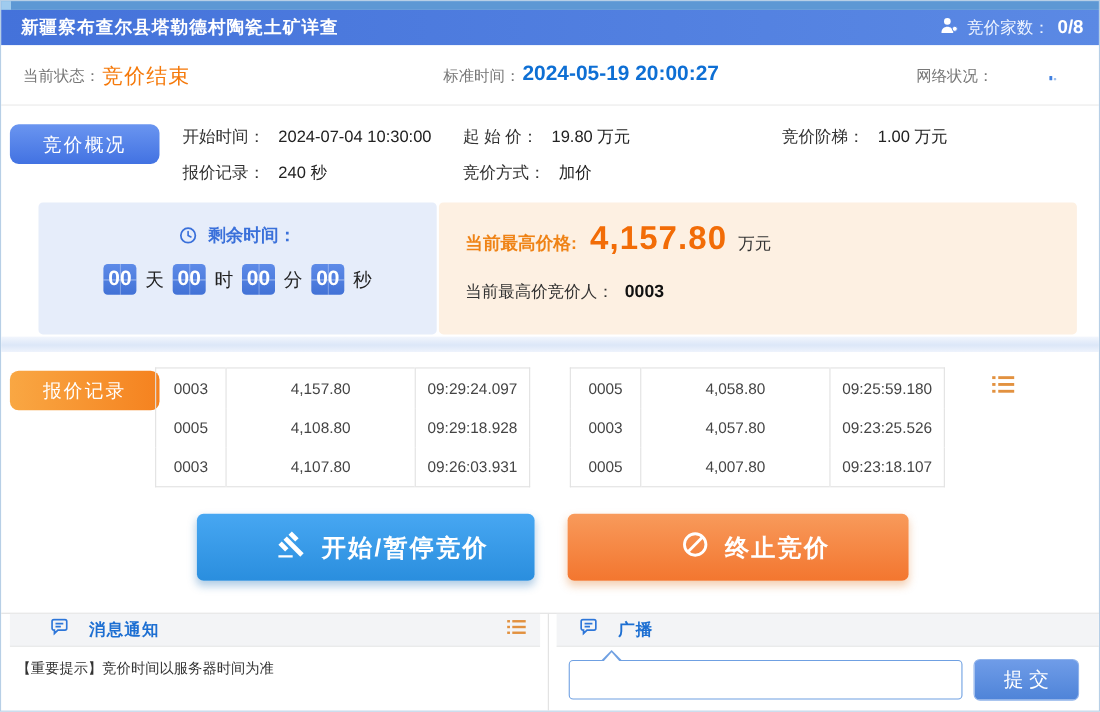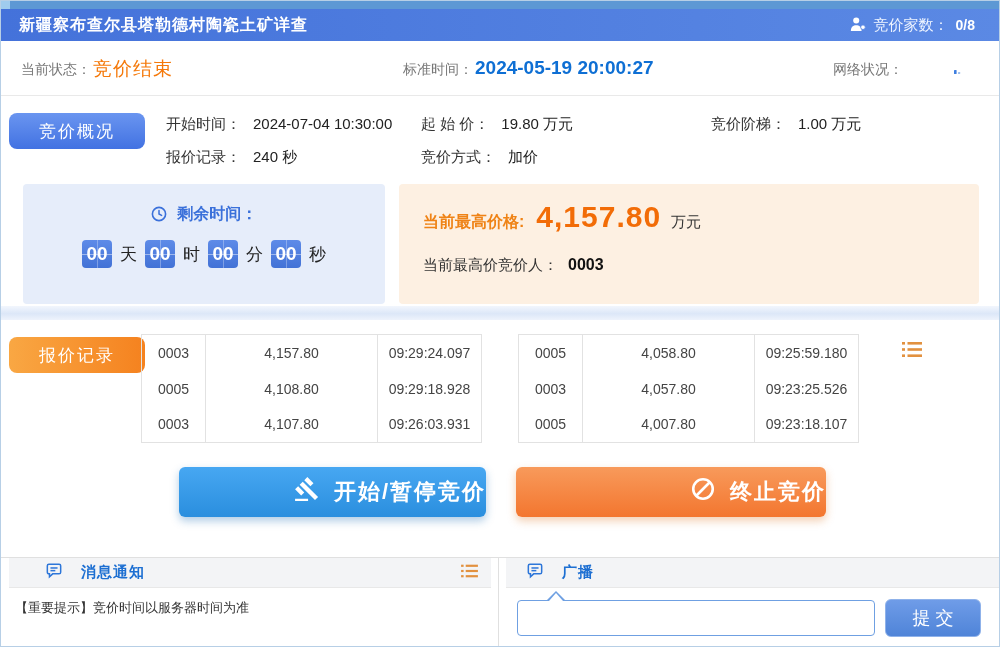--- a/index.html
+++ b/index.html
@@ -6,43 +6,43 @@
   body { background:#fff; font-family:"Liberation Sans","DejaVu Sans",sans-serif; }
   .page { position:relative; width:1000px; height:647px; background:#fff; overflow:hidden;
           border:1px solid #b7cfe6; }
   .abs { position:absolute; }
 
   
   .top-strip { left:0; top:0; width:1000px; height:8px; background:#5d98d4; }
   .top-corner { left:0; top:0; width:9px; height:8px; background:#9fcbee; }
   .titlebar { left:0; top:8px; width:1000px; height:32px;
               background:linear-gradient(90deg,#4472da,#5b89e4);
-              display:flex; align-items:center; padding:0 26px 0 18px; }
+              display:flex; align-items:center; padding:0 16px 0 18px; }
   .titlebar .title { color:#fff; font-size:16px; font-weight:bold; letter-spacing:1px; }
   .titlebar .spacer { flex:1; }
   .hdr-right { display:flex; align-items:center; gap:7px; color:#eef4ff; font-size:15px; }
-  .hdr-right .cnt { color:#fff; font-weight:bold; font-size:14px; }
+  .hdr-right .cnt { color:#fff; font-weight:bold; font-size:17px; }
 
   
   .lbl-gray { color:#777; font-size:14px; }
   .status-val { color:#f5790a; font-size:19px; font-weight:normal; letter-spacing:1px; }
   .time-val { color:#0e6fd4; font-size:19px; font-weight:bold; }
   .status-sep { left:0; top:94px; width:1000px; height:1px; background:#e9e9e9; }
 
   
   .sec-label { width:136px; height:36px; border-radius:8px; color:#fff; font-size:17px;
                letter-spacing:2px; display:flex; align-items:center; justify-content:center; }
   .sec-blue { background:linear-gradient(180deg,#6a95f0,#4272e2); }
   .sec-orange { background:linear-gradient(90deg,#f9a743,#f5821f); }
 
   .field { font-size:15px; color:#333; white-space:nowrap; }
   .field .v { margin-left:12px; color:#222; }
 
   
-  .cd-box { left:22px; top:183px; width:362px; height:120px; background:#e6edfa; border-radius:4px; }
+  .cd-box { left:34px; top:183px; width:362px; height:120px; background:#e6edfa; border-radius:4px; }
   .cd-title { position:absolute; left:0; top:20px; width:100%; text-align:center;
               color:#3a70da; font-size:16px; font-weight:bold; }
   .cd-title svg { vertical-align:-3px; margin-right:6px; }
   .cd-digits { position:absolute; left:0; top:56px; width:100%;
                display:flex; align-items:center; justify-content:center; gap:8px; }
   .digit { position:relative; width:30px; height:28px; border-radius:4px;
            background:linear-gradient(180deg,#5e8be8,#4272d6);
            color:#fff; font-size:19px; font-weight:bold;
            display:flex; align-items:center; justify-content:center; }
   .digit::before { content:""; position:absolute; left:0; top:50%; width:100%; height:1px;
@@ -65,23 +65,23 @@
 
   
   table.rec { border-collapse:collapse; table-layout:fixed; width:340px; }
   table.rec td { border:0; height:36px; text-align:center; font-size:14px; color:#444;
                  overflow:hidden; white-space:nowrap; }
   table.rec { border:1px solid #e2e2e2; }
   table.rec td + td { border-left:1px solid #e2e2e2; }
   col.c1 { width:64px; } col.c2 { width:172px; } col.c3 { width:104px; }
 
   
-  .btn-big { height:50px; border:none; border-radius:6px; color:#fff; font-size:22px;
+  .btn-big { height:61px; border:none; border-radius:6px; color:#fff; font-size:22px;
              font-weight:bold; letter-spacing:2px; display:flex; align-items:center;
-             justify-content:flex-end; gap:14px; cursor:pointer;
+             justify-content:center; gap:14px; cursor:pointer;
              font-family:"Liberation Sans","DejaVu Sans",sans-serif;padding-left:32px; }
   .btn-blue { left:178px; top:466px; width:307px;
               background:linear-gradient(180deg,#47a7f2,#2a8ede);
               box-shadow:0 4px 8px rgba(30,110,180,.35); }
   .btn-orange { left:515px; top:466px; width:310px;
                 background:linear-gradient(180deg,#f89a5b,#f3762f);
                 box-shadow:0 4px 8px rgba(220,120,40,.35); }
 
   
   .bottom-sep { left:0; top:556px; width:1000px; height:1px; background:#e0e0e0; }

